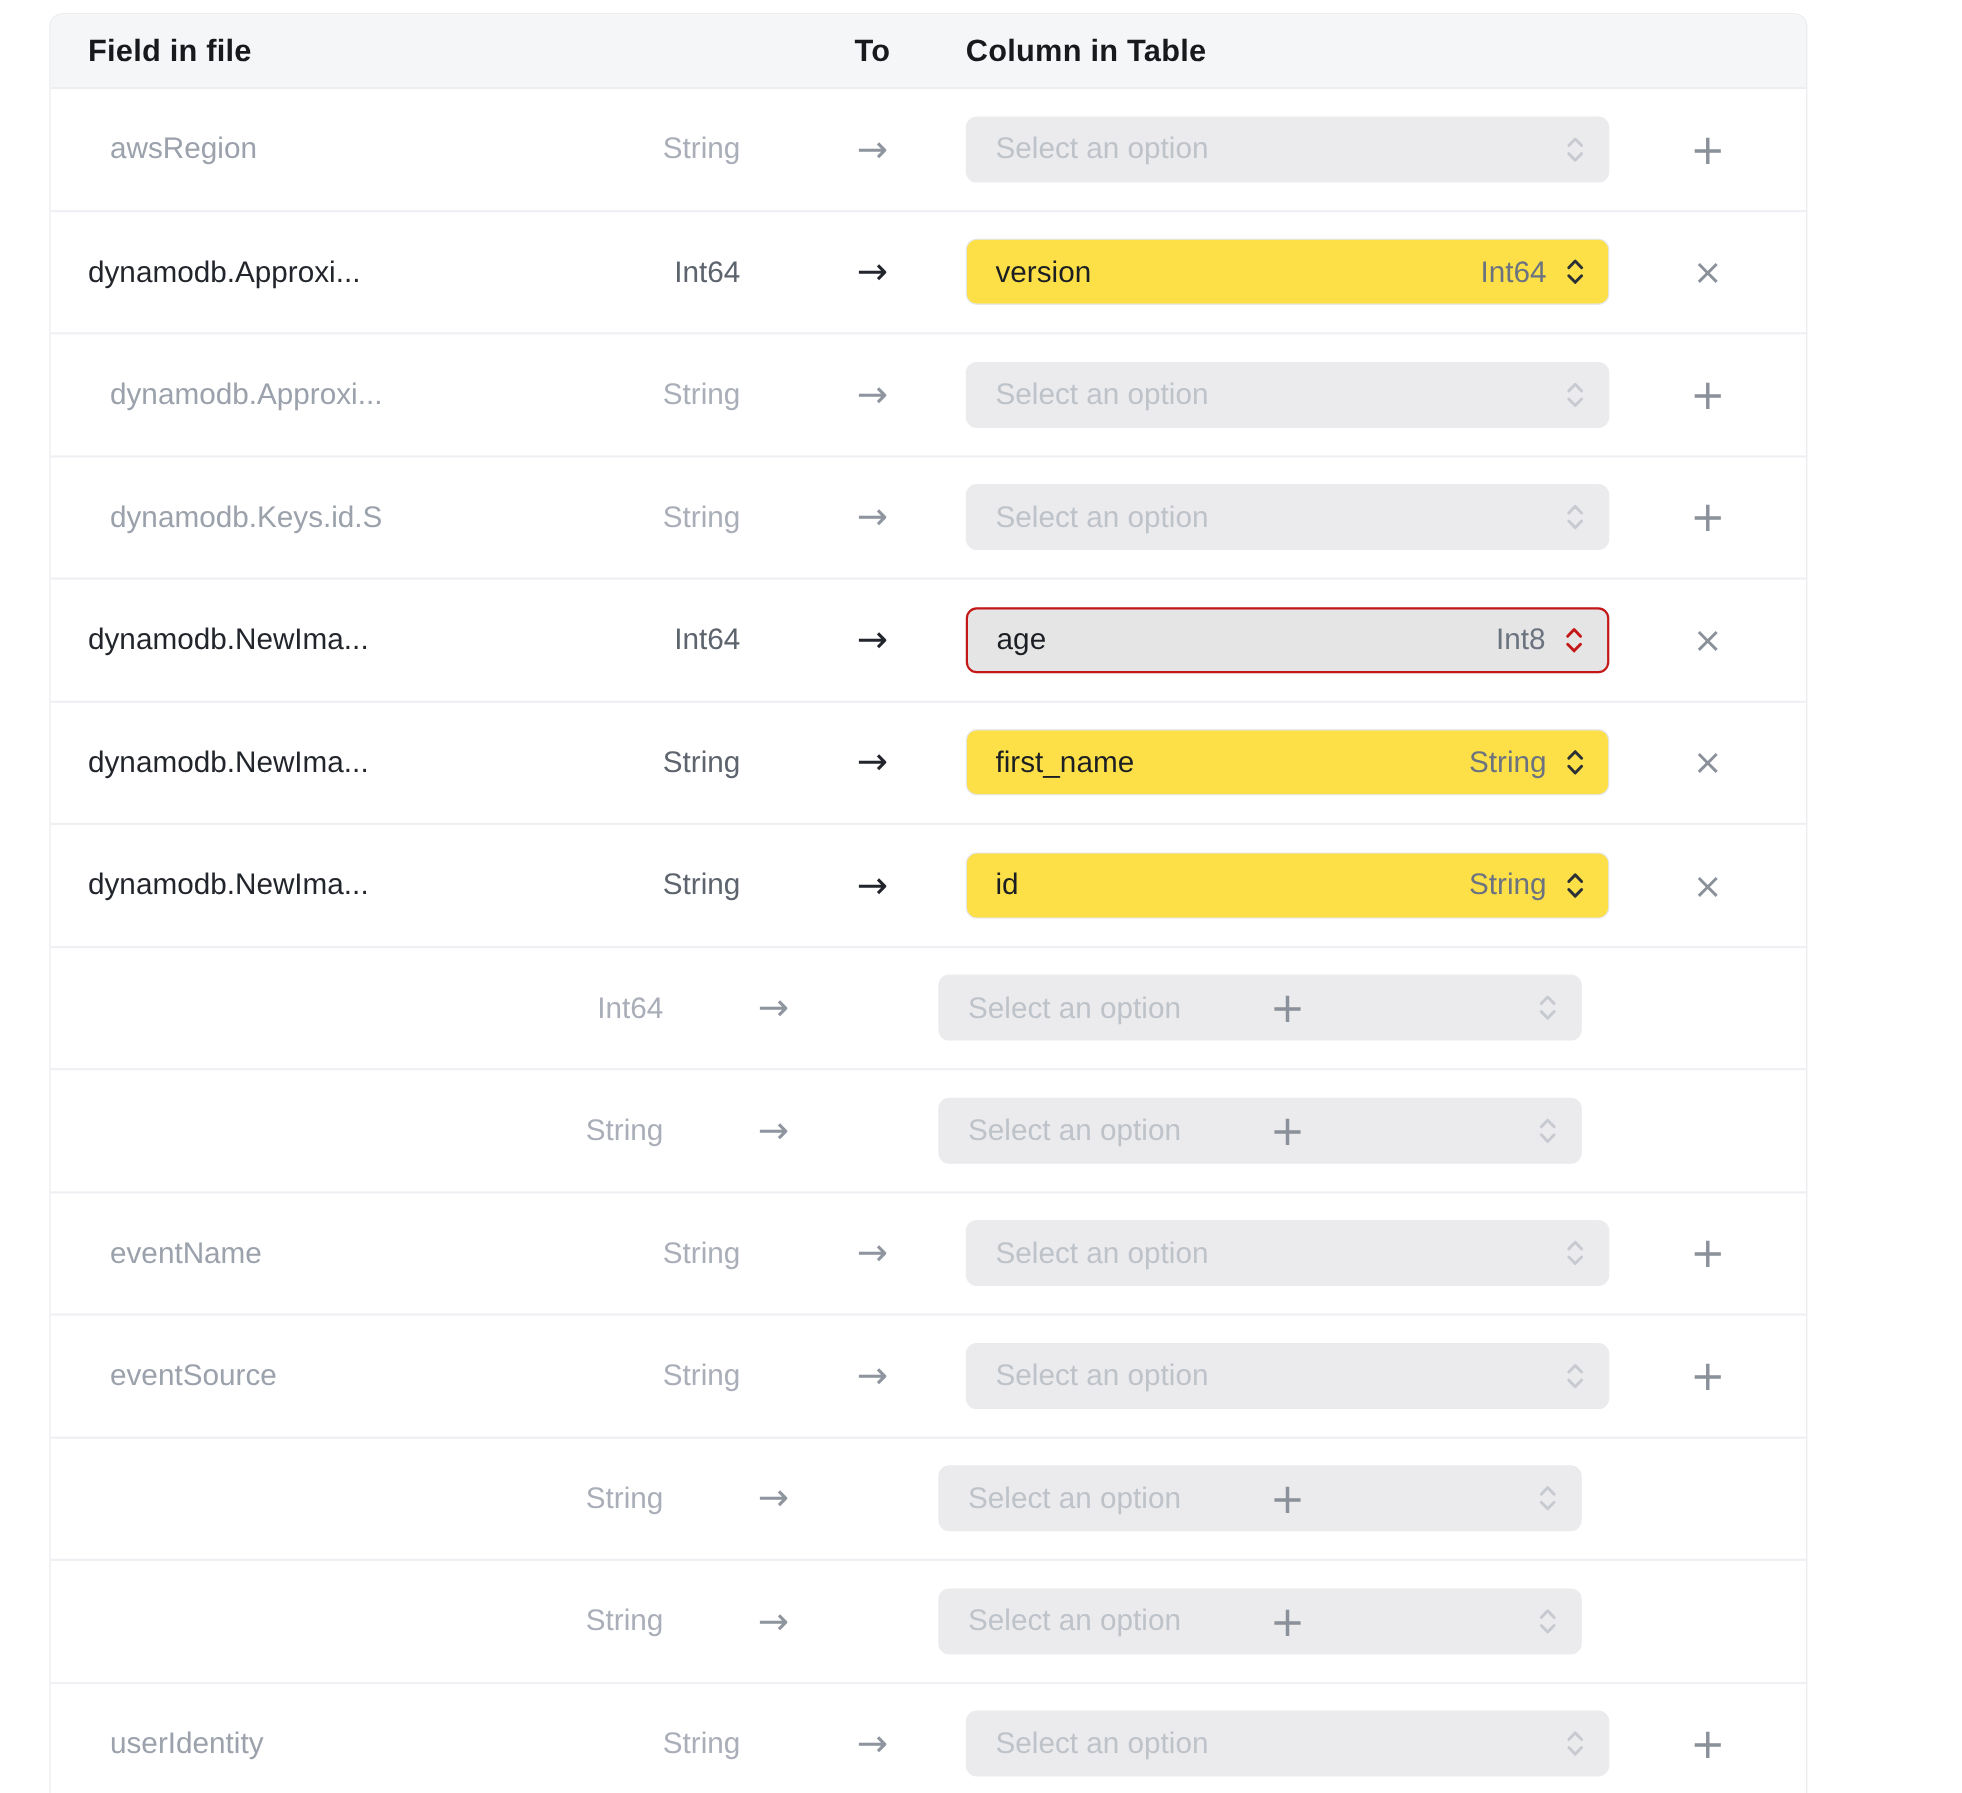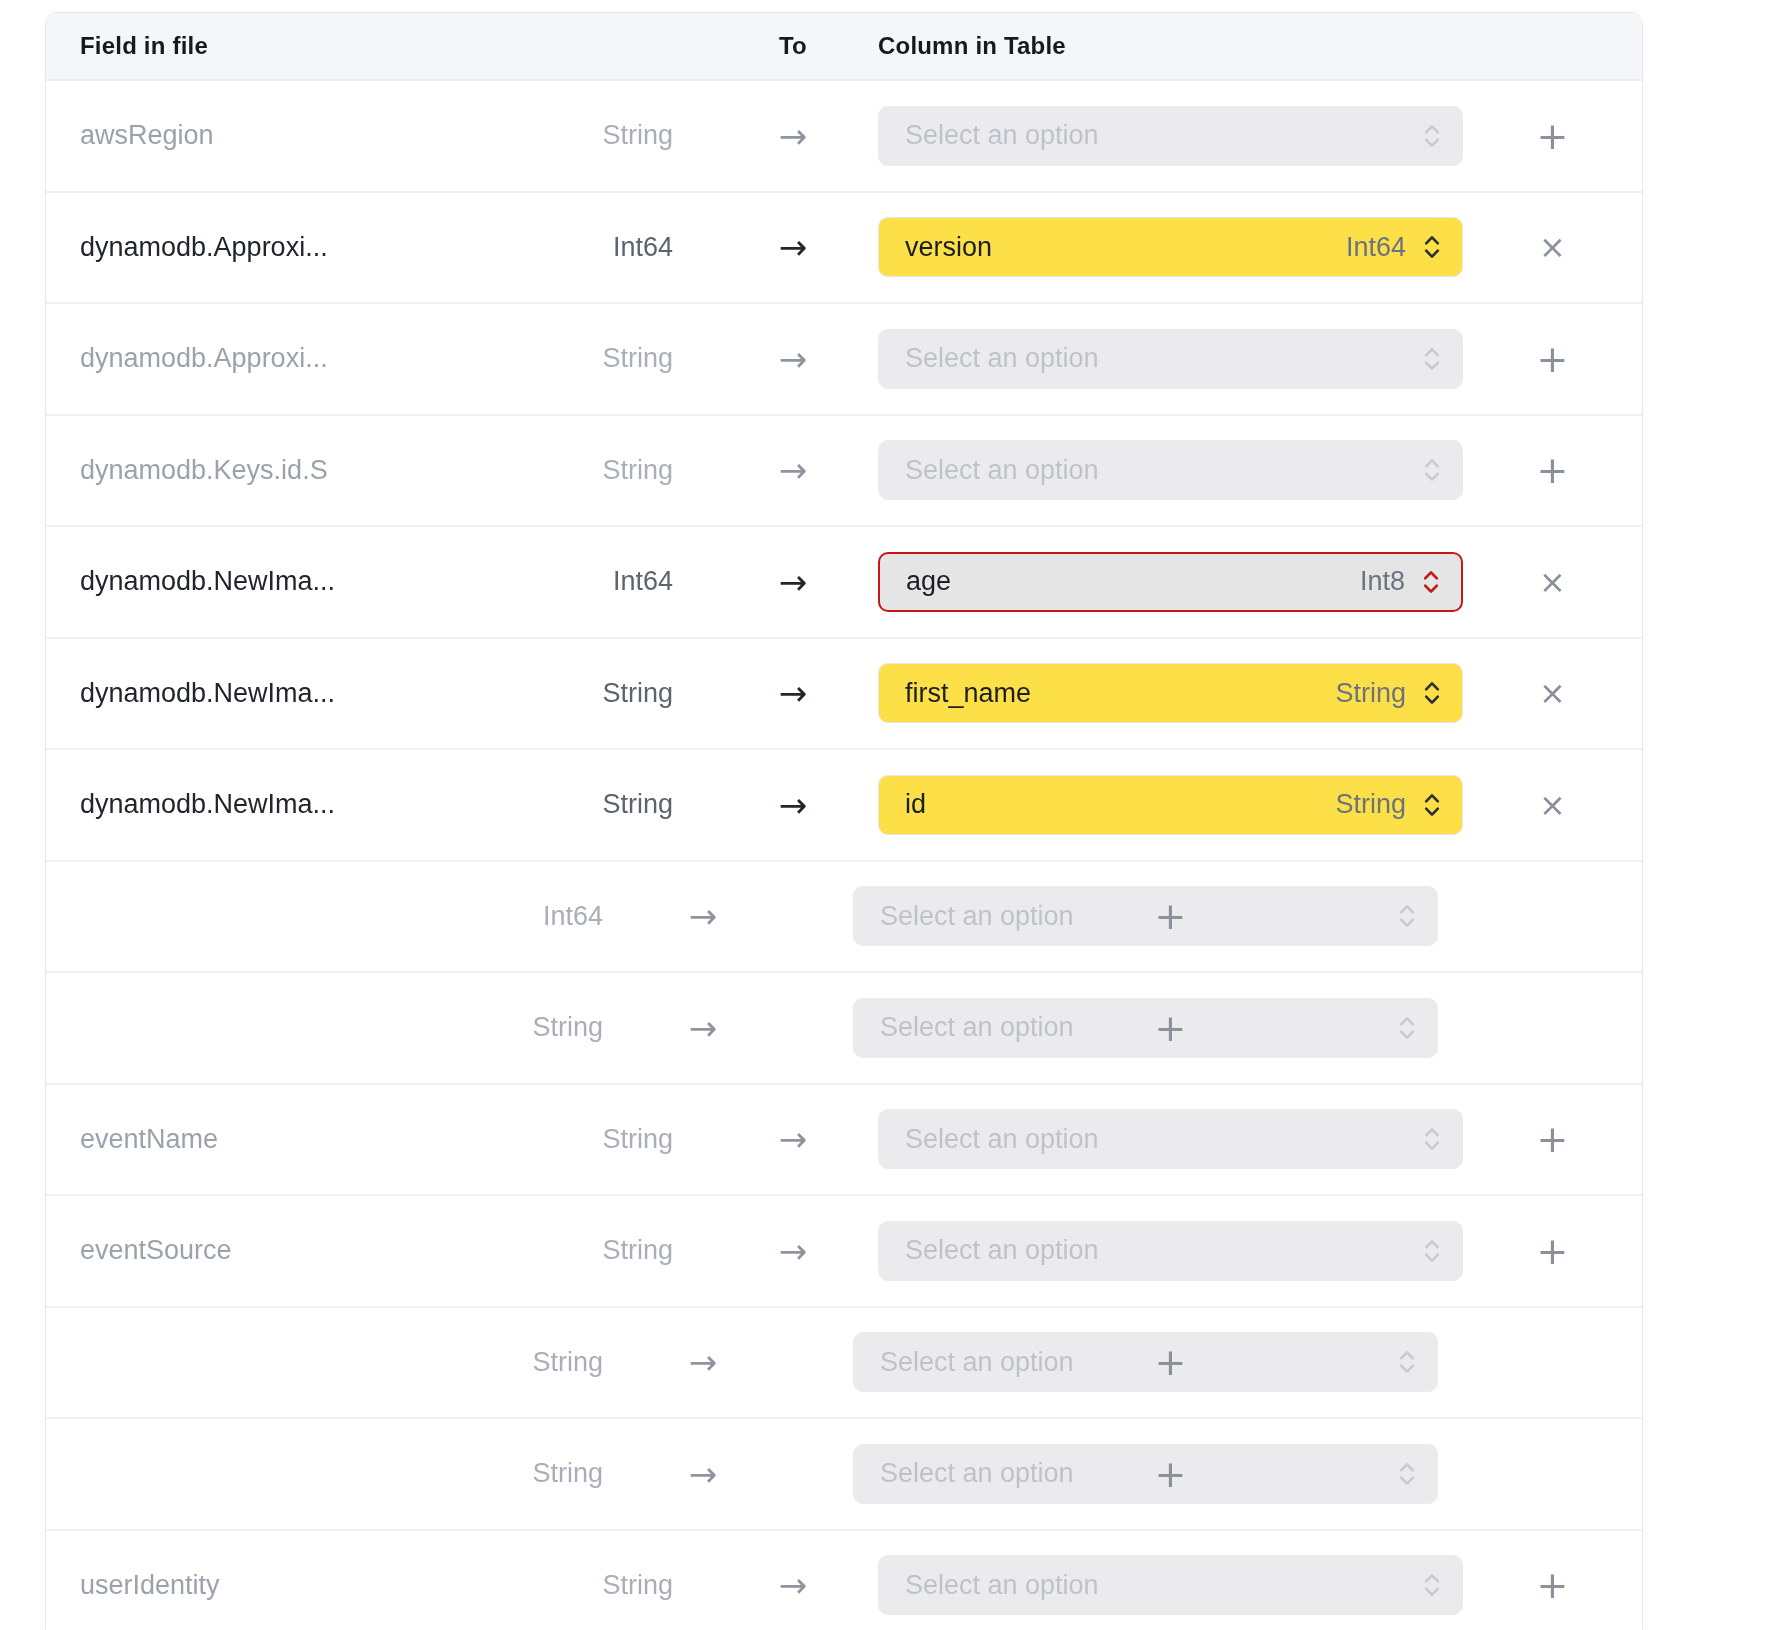--- a/index.html
+++ b/index.html
@@ -15,36 +15,36 @@
   }
   .grid{
     display:grid;
     grid-template-columns:34px 523px 70px 60px 120px 25px 585px 1fr;
     align-items:center;
   }
   .thead{
     height:66px;background:#f5f6f8;border-bottom:2px solid #eceef1;
   }
   .th{
-    font-size:24px;font-weight:600;color:#17191d;letter-spacing:.2px;
+    font-size:28px;font-weight:600;color:#17191d;letter-spacing:.2px;
   }
   .th.center{justify-self:center;}
   .row{height:109.5px;background:#fff;}
   .row + .row{border-top:2px solid #eef0f3;}
   .f-name{
     font-size:27px;color:#22262c;white-space:nowrap;overflow:hidden;
   }
   .f-type{
     font-size:27px;color:#5d646e;justify-self:end;white-space:nowrap;
   }
   .arrow{
     font-size:34px;color:#22262c;justify-self:center;line-height:1;
     font-family:"DejaVu Sans",sans-serif;
   }
-  .row.unmapped .f-name{color:#9ba2ac;}
+  .row.unmapped .f-name{color:#9ba2ac;margin-left:20px;}
   .row.unmapped .f-type{color:#a9aeb8;}
   .row.unmapped .arrow{color:#8f959e;}
   .selwrap{width:585px;}
   .select{
     height:60px;border-radius:10px;display:flex;align-items:center;
     padding:0 20px 0 26px;box-sizing:border-box;width:585px;
   }
   .select .sel-name{flex:1;font-size:27px;white-space:nowrap;overflow:hidden;}
   .select .sel-type{font-size:27px;margin-right:16px;white-space:nowrap;}
   .select .chev{width:20px;height:30px;flex:0 0 auto;}

